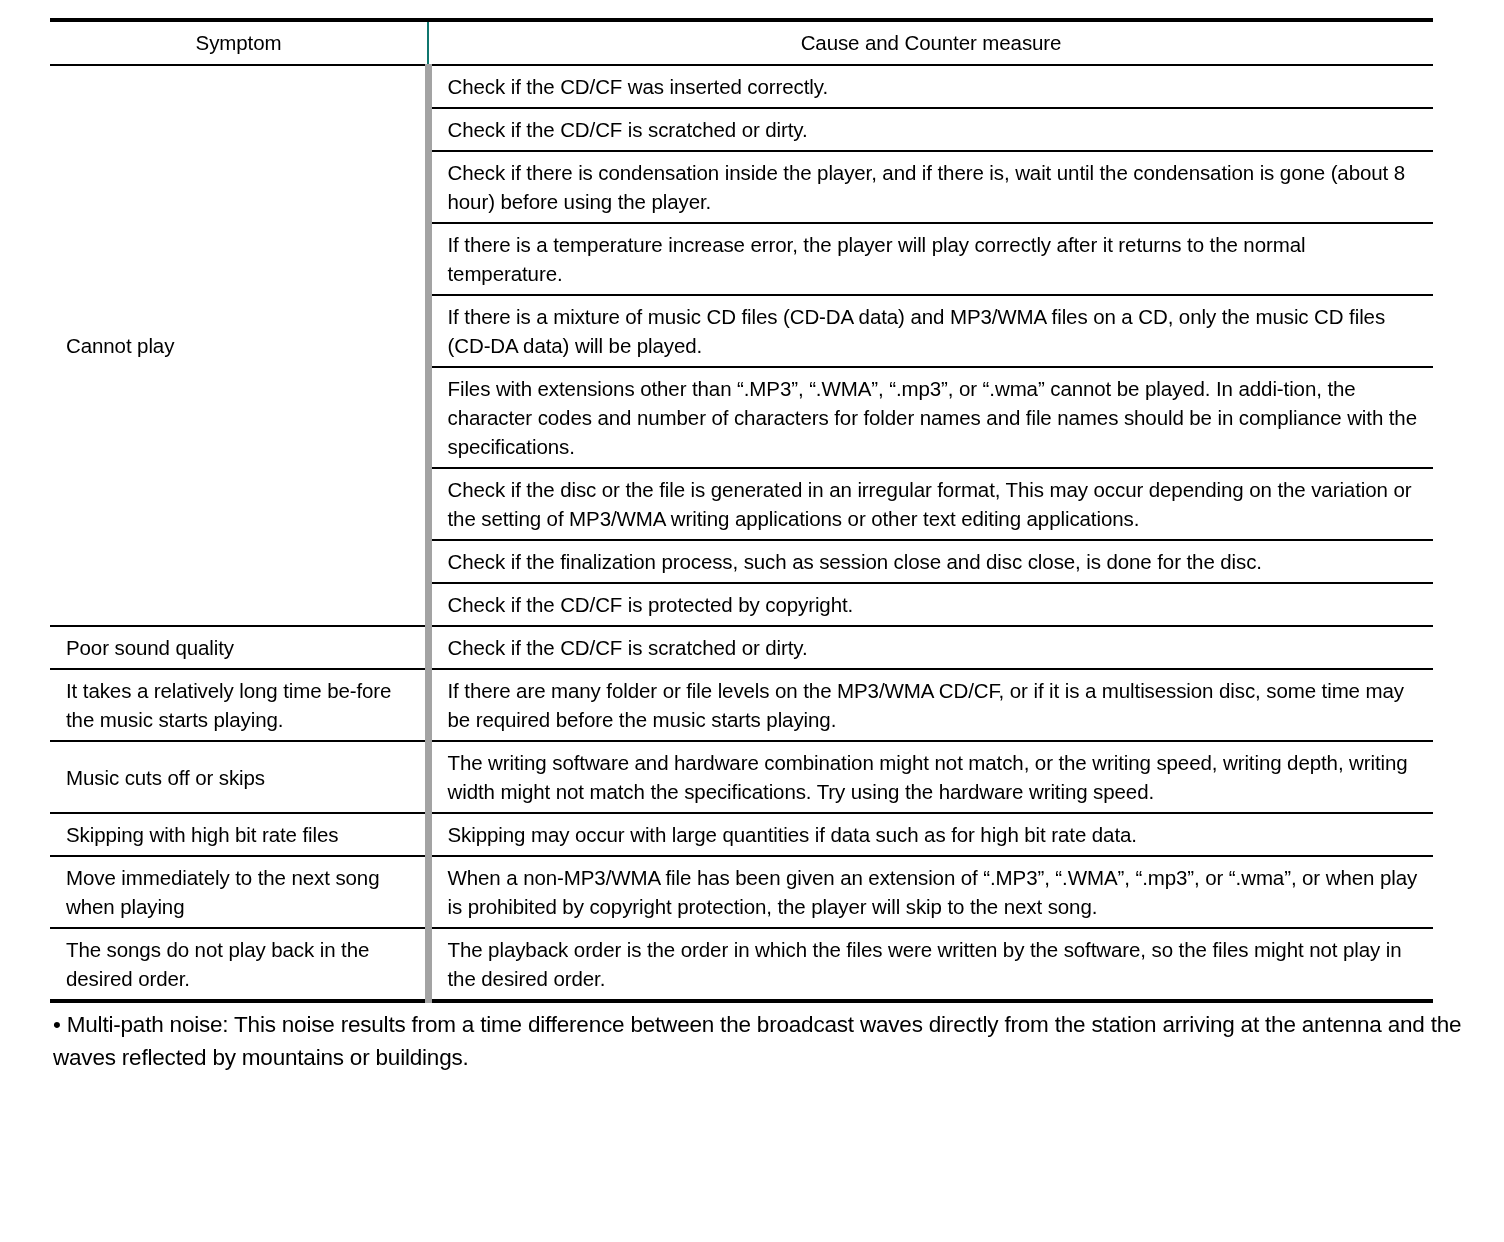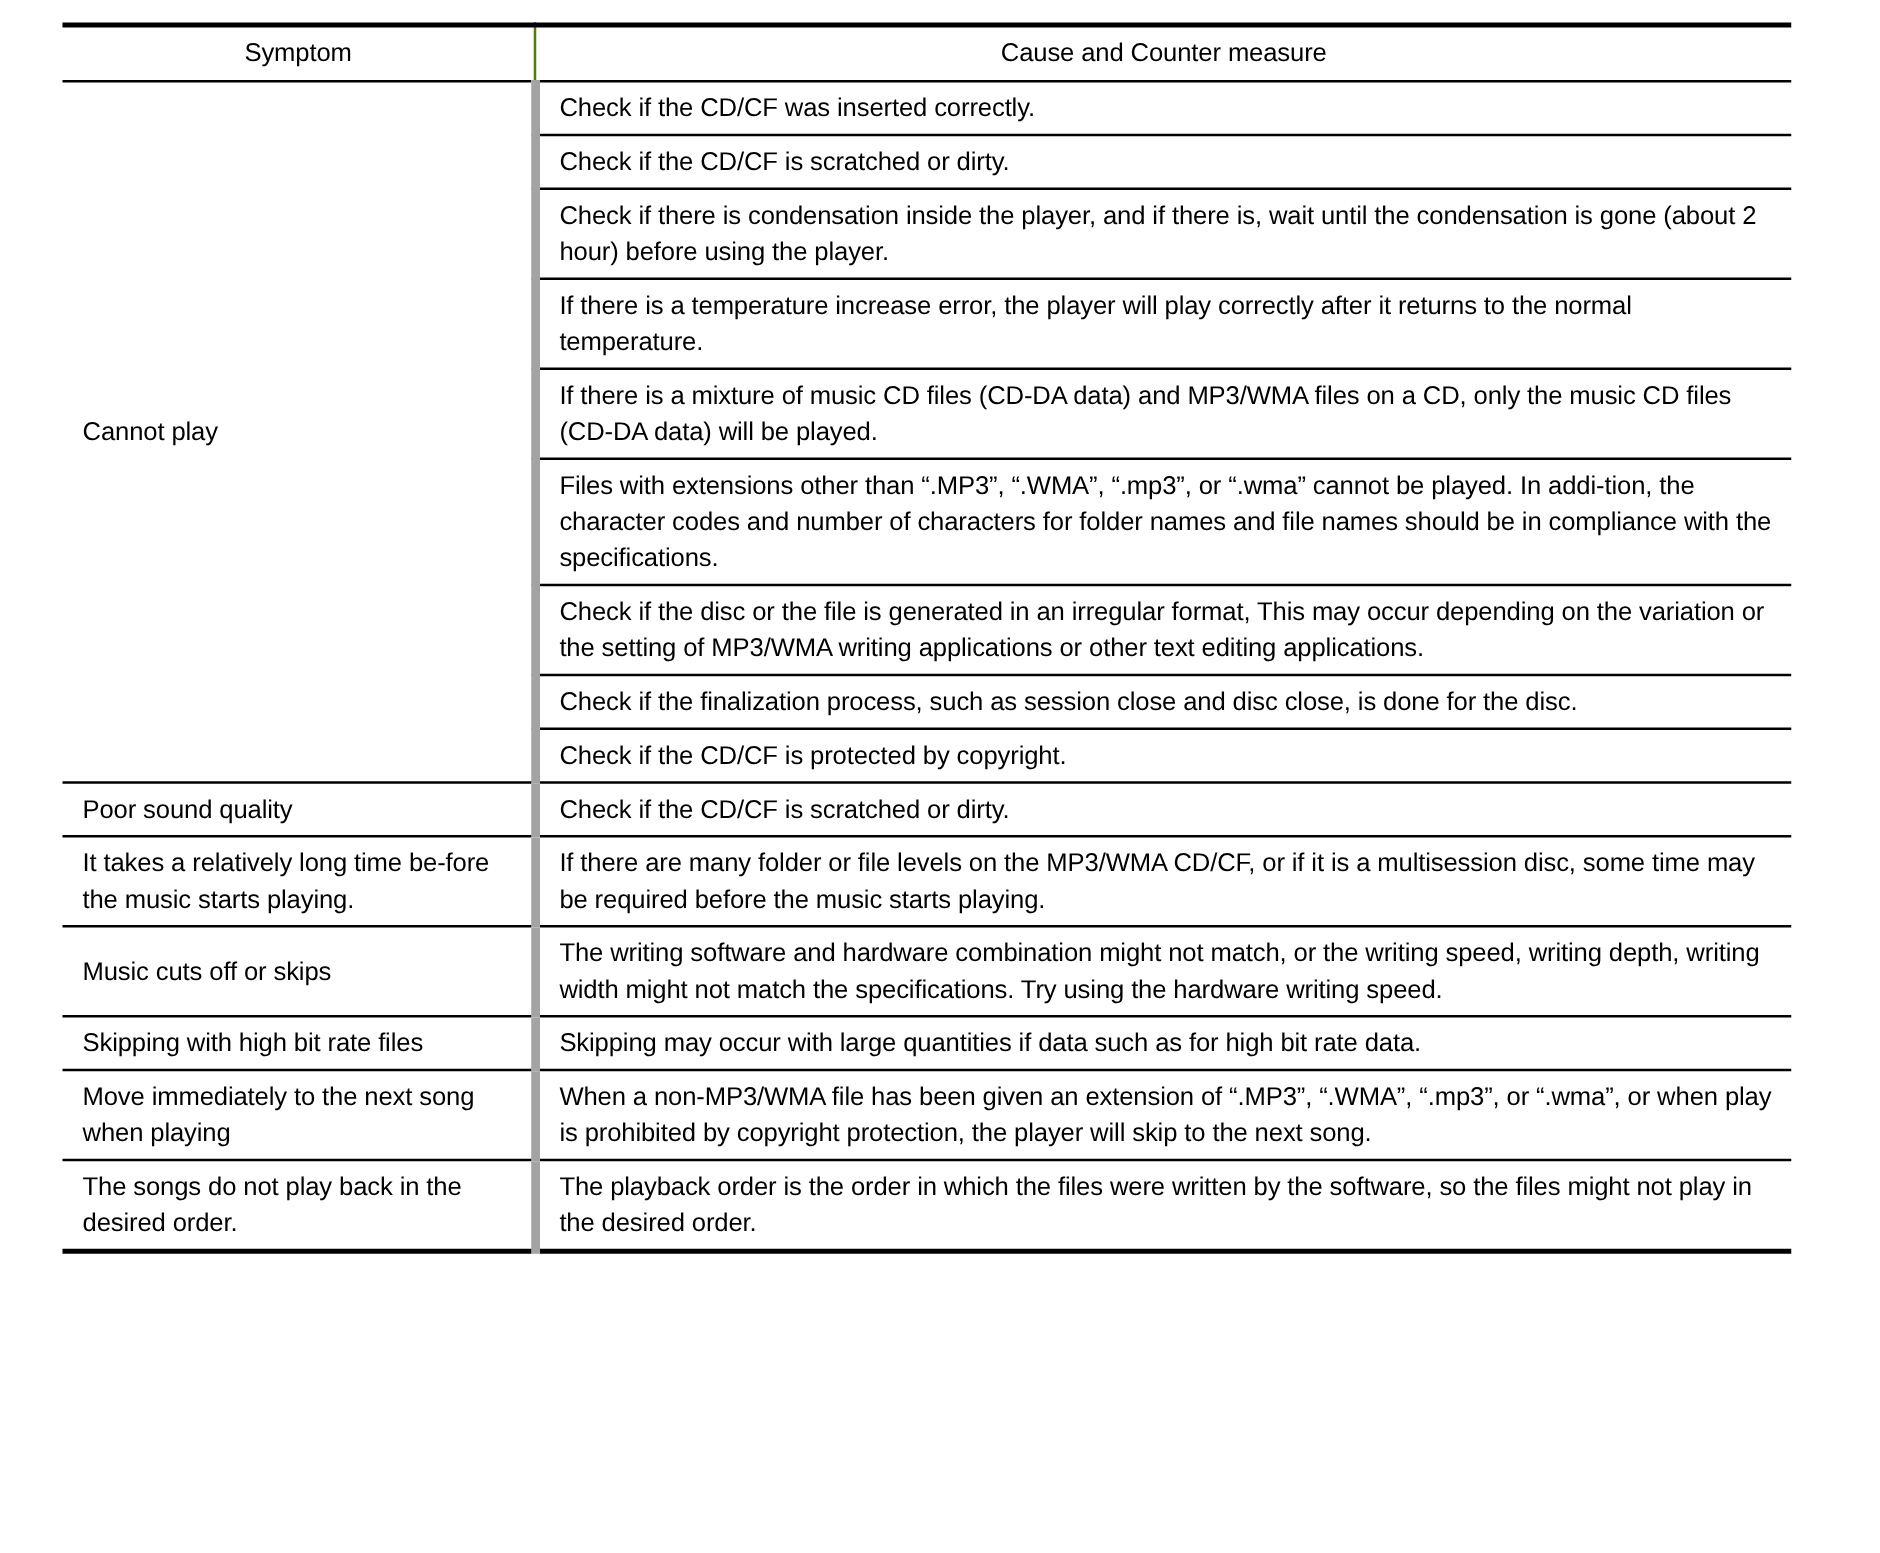--- a/index.html
+++ b/index.html
@@ -12,21 +12,21 @@
       width: 1383px; border-collapse: collapse; table-layout: fixed;
       font-size: 20.5px; letter-spacing: -0.1px;
       border-top: 4px solid #000; border-bottom: 4px solid #000;
     }
     table.trouble col.c1 { width: 378px; }
     table.trouble col.c2 { width: 1005px; }
     table.trouble th {
       font-weight: normal; text-align: center; height: 42px; padding: 0;
       border-bottom: 2px solid #000; vertical-align: middle; line-height: 24px;
     }
-    table.trouble th.h1 { border-right: 2px solid #4d7c0f; }
+    table.trouble th.h1 { border-right: 2px solid #0f766e; }
     table.trouble td {
       padding: 6px 14px 6px 16px; vertical-align: middle; line-height: 29px;
       border-top: 2px solid #000;
     }
     table.trouble td.sym { border-right: 7px solid #a3a3a3; }
     table.trouble tr.first td { border-top: none; }
     .notes {
       position: absolute; left: 53px; top: 1009px; width: 1440px;
       font-size: 22.5px; line-height: 32.5px; letter-spacing: -0.2px;
     }
@@ -49,21 +49,21 @@
     </thead>
     <tbody>
       <tr class="first">
         <td class="sym" rowspan="9">Cannot play</td>
         <td>Check if the CD/CF was inserted correctly.</td>
       </tr>
       <tr>
         <td>Check if the CD/CF is scratched or dirty.</td>
       </tr>
       <tr>
-        <td>Check if there is condensation inside the player, and if there is, wait until the condensation is gone (about 2 hour) before using the player.</td>
+        <td>Check if there is condensation inside the player, and if there is, wait until the condensation is gone (about 8 hour) before using the player.</td>
       </tr>
       <tr>
         <td>If there is a temperature increase error, the player will play correctly after it returns to the normal temperature.</td>
       </tr>
       <tr>
         <td>If there is a mixture of music CD files (CD-DA data) and MP3/WMA files on a CD, only the music CD files (CD-DA data) will be played.</td>
       </tr>
       <tr>
         <td>Files with extensions other than “.MP3”, “.WMA”, “.mp3”, or “.wma” cannot be played. In addi-tion, the character codes and number of characters for folder names and file names should be in compliance with the specifications.</td>
       </tr>
@@ -98,13 +98,14 @@
       </tr>
       <tr>
         <td class="sym">The songs do not play back in the desired order.</td>
         <td>The playback order is the order in which the files were written by the software, so the files might not play in the desired order.</td>
       </tr>
     </tbody>
   </table>
 </div>
 
 <div class="notes">
+  <p>• Multi-path noise: This noise results from a time difference between the broadcast waves directly from the station arriving at the antenna and the waves reflected by mountains or buildings.</p>
 </div>
 
 </body></html>

